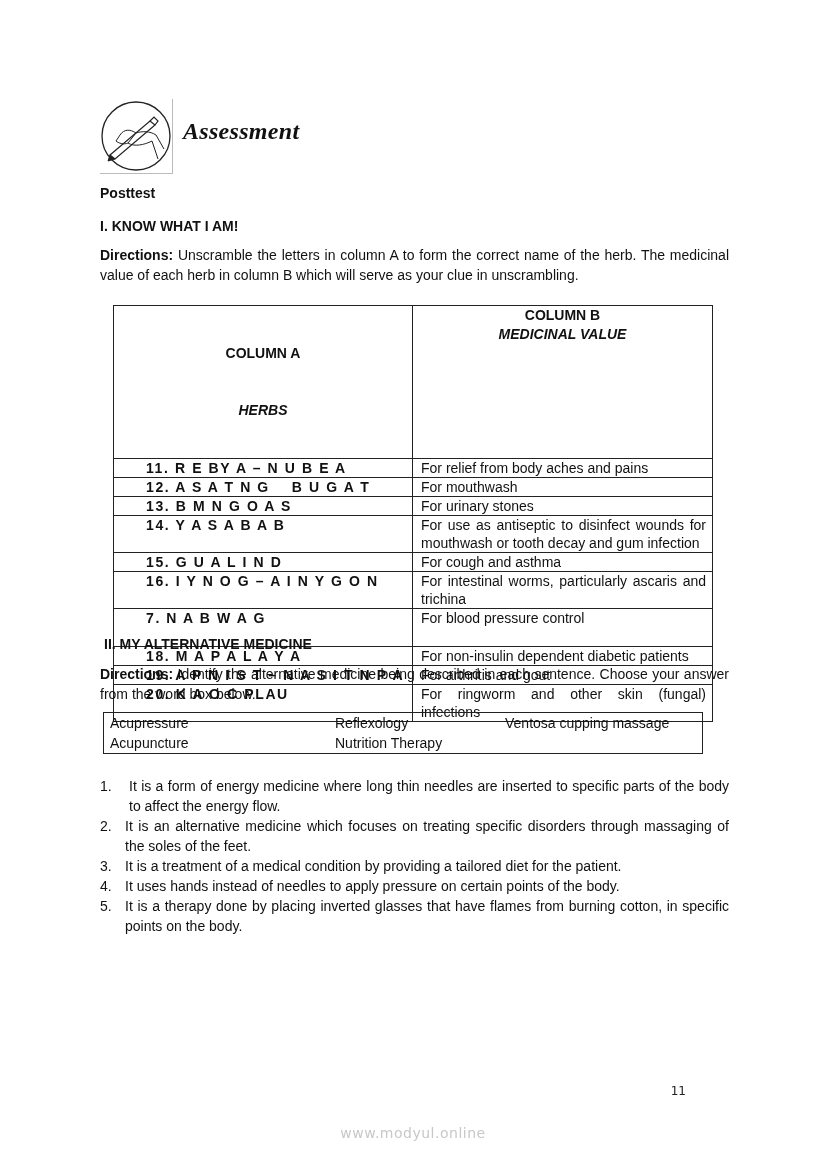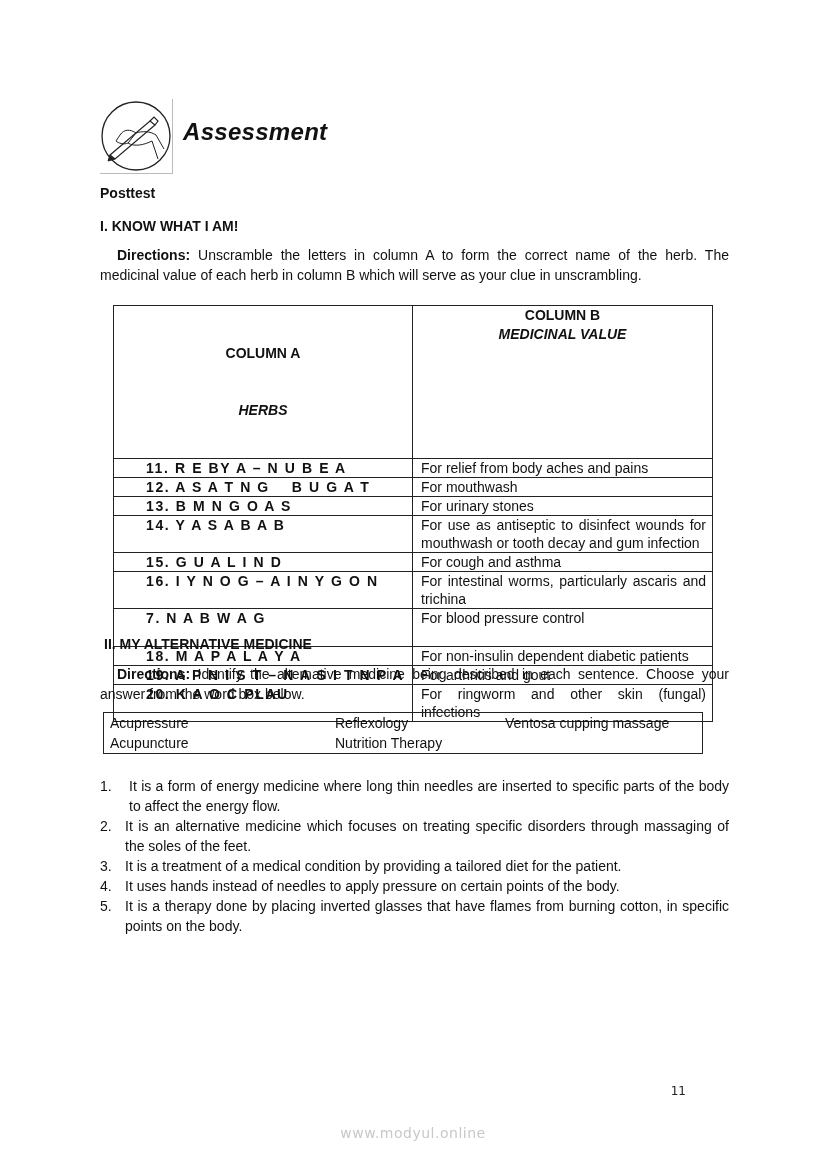--- a/index.html
+++ b/index.html
@@ -1,25 +1,25 @@
 <!DOCTYPE html>
 <html><head>
 <meta charset="utf-8">
 <style>
   html, body { margin: 0; padding: 0; background: #ffffff; }
   body { width: 826px; height: 1169px; position: relative; font-family: "Liberation Sans", sans-serif; color: #111; overflow: hidden; }
   .abs { position: absolute; }
   .icon-wrap { left: 100px; top: 99px; width: 75px; height: 75px; }
   .icon-frame-v { left: 172px; top: 99px; width: 1px; height: 74px; background: #bbb; }
   .icon-frame-h { left: 100px; top: 173px; width: 73px; height: 1px; background: #bbb; }
-  .title { left: 183px; top: 118px; font-family: Liberation Sans, sans-serif; font-weight: bold; font-style: italic; font-size: 24px; letter-spacing: 0.3px; }
+  .title { left: 183px; top: 118px; font-family: Liberation Serif, serif; font-weight: bold; font-style: italic; font-size: 24px; letter-spacing: 0.3px; }
   .posttest { left: 100px; top: 185px; font-weight: bold; font-size: 14px; }
   .sec1 { left: 100px; top: 218px; font-weight: bold; font-size: 14px; }
   .dir { left: 100px; width: 629px; font-size: 14px; line-height: 20px; text-align: justify; }
-  .dir b { font-weight: bold; margin-left: 17px; }
+  .dir b { font-weight: bold; }
   table.herbs { position: absolute; left: 113px; top: 305px; width: 600px; border-collapse: collapse; font-size: 14px; }
   table.herbs td { border: 1px solid #222; padding: 0 0 0 8px; line-height: 18px; vertical-align: top; }
   table.herbs td.a { width: 266px; font-weight: bold; letter-spacing: 1.6px; padding-left: 32px; white-space: pre; }
   table.herbs td.b { text-align: justify; padding-right: 6px; }
   table.herbs tr.head td { text-align: center; padding: 0; line-height: 19px; }
   table.herbs tr.head .hl { font-weight: bold; letter-spacing: 0; }
   table.herbs tr.head .hs { font-style: italic; font-weight: bold; letter-spacing: 0; }
   .sec2 { left: 104px; top: 636px; font-weight: bold; font-size: 14px; }
   .wordbox { left: 103px; top: 712px; width: 598px; height: 40px; border: 1px solid #222; font-size: 14px; }
   .wb { position: absolute; line-height: 20px; }

